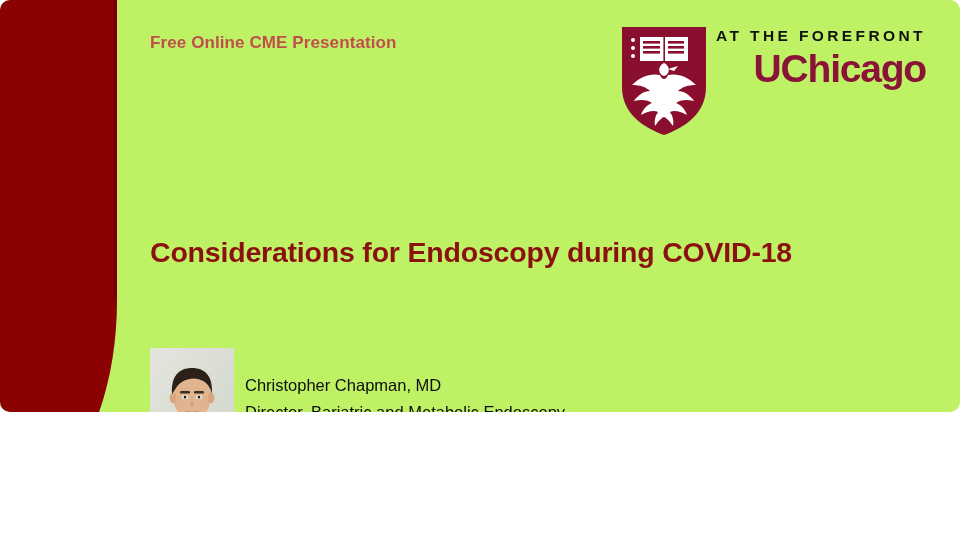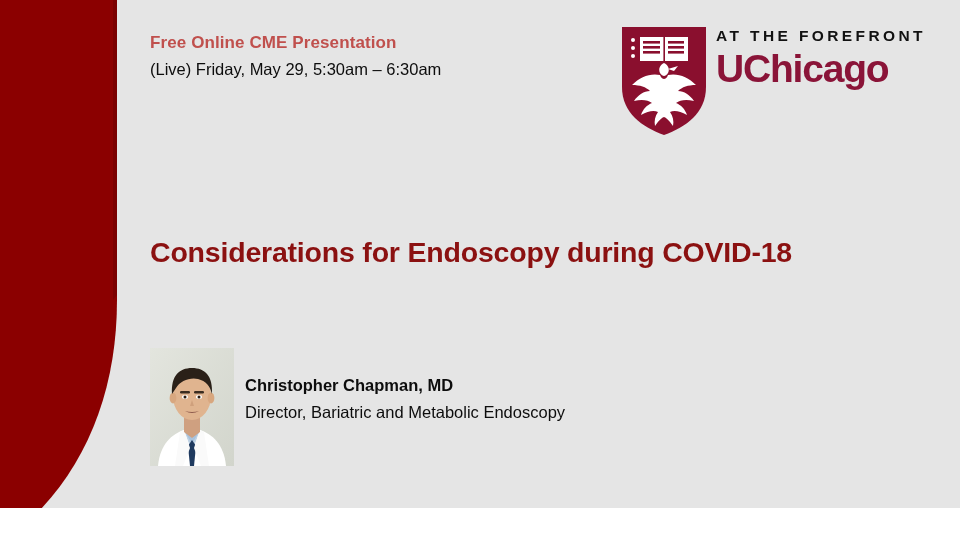--- a/index.html
+++ b/index.html
@@ -3,24 +3,25 @@
 <meta charset="utf-8">
 <style>
   html, body {
     margin: 0;
     padding: 0;
     background: #ffffff;
   }
   .slide {
     position: relative;
     width: 960px;
-    height: 508px;
-    background: #e5e5e5;
+    height: 412px;
+    background: #bef264;
     overflow: hidden;
     font-family: "Liberation Sans", sans-serif;
+    border-radius: 10px;
   }
 
   
   .red-band {
     position: absolute;
     left: 0;
     top: 0;
     width: 120px;
     height: 524px;
     overflow: hidden;
@@ -63,20 +64,21 @@
     white-space: nowrap;
   }
 
   
   .logo-lockup {
     position: absolute;
     left: 620px;
     top: 23px;
     width: 305px;
     height: 115px;
+    text-align: right;
   }
   .crest {
     position: absolute;
     left: 0;
     top: 2px;
     width: 88px;
     height: 112px;
   }
   .wordmark {
     position: absolute;
@@ -144,21 +146,21 @@
   }
   .headshot svg { display: block; }
   .speaker-text {
     position: absolute;
     left: 95px;
     top: 25px;
     width: 500px;
   }
   .sp-name {
     font-size: 16.5px;
-    font-weight: bold;
+    font-weight: normal;
     color: #0d0d0d;
     line-height: 1.55;
     white-space: nowrap;
   }
   .sp-role {
     font-size: 16.5px;
     color: #0d0d0d;
     line-height: 1.62;
     white-space: nowrap;
   }
@@ -172,21 +174,20 @@
     <svg width="120" height="524" viewBox="0 0 120 524" xmlns="http://www.w3.org/2000/svg">
       <path d="M0,0 L117,0 L117,300 C117,382 92,455 40,510 L24,524 L0,524 Z" fill="#8B0000"></path>
       <path d="M113,0 L117,0 L117,295 L113,300 Z" fill="#7a0000"></path>
     </svg>
   </div>
 
   <div class="footer-bar"></div>
 
   <div class="header-block">
     <div class="cme-kicker">Free Online CME Presentation</div>
-    <div class="sched-line">(Live) Friday, May 29, 5:30am – 6:30am</div>
   </div>
 
   <div class="logo-lockup">
 
     <div class="crest">
       <svg width="88" height="112" viewBox="0 0 88 112" xmlns="http://www.w3.org/2000/svg">
         <path d="M2,2 L86,2 L86,62 C86,88 66,102 44,110 C22,102 2,88 2,62 Z" fill="#8A0F2E"></path>
 
         <rect x="20" y="12" width="48" height="24" fill="#ffffff"></rect>
         <rect x="43.4" y="12" width="1.6" height="24" fill="#8A0F2E"></rect>

